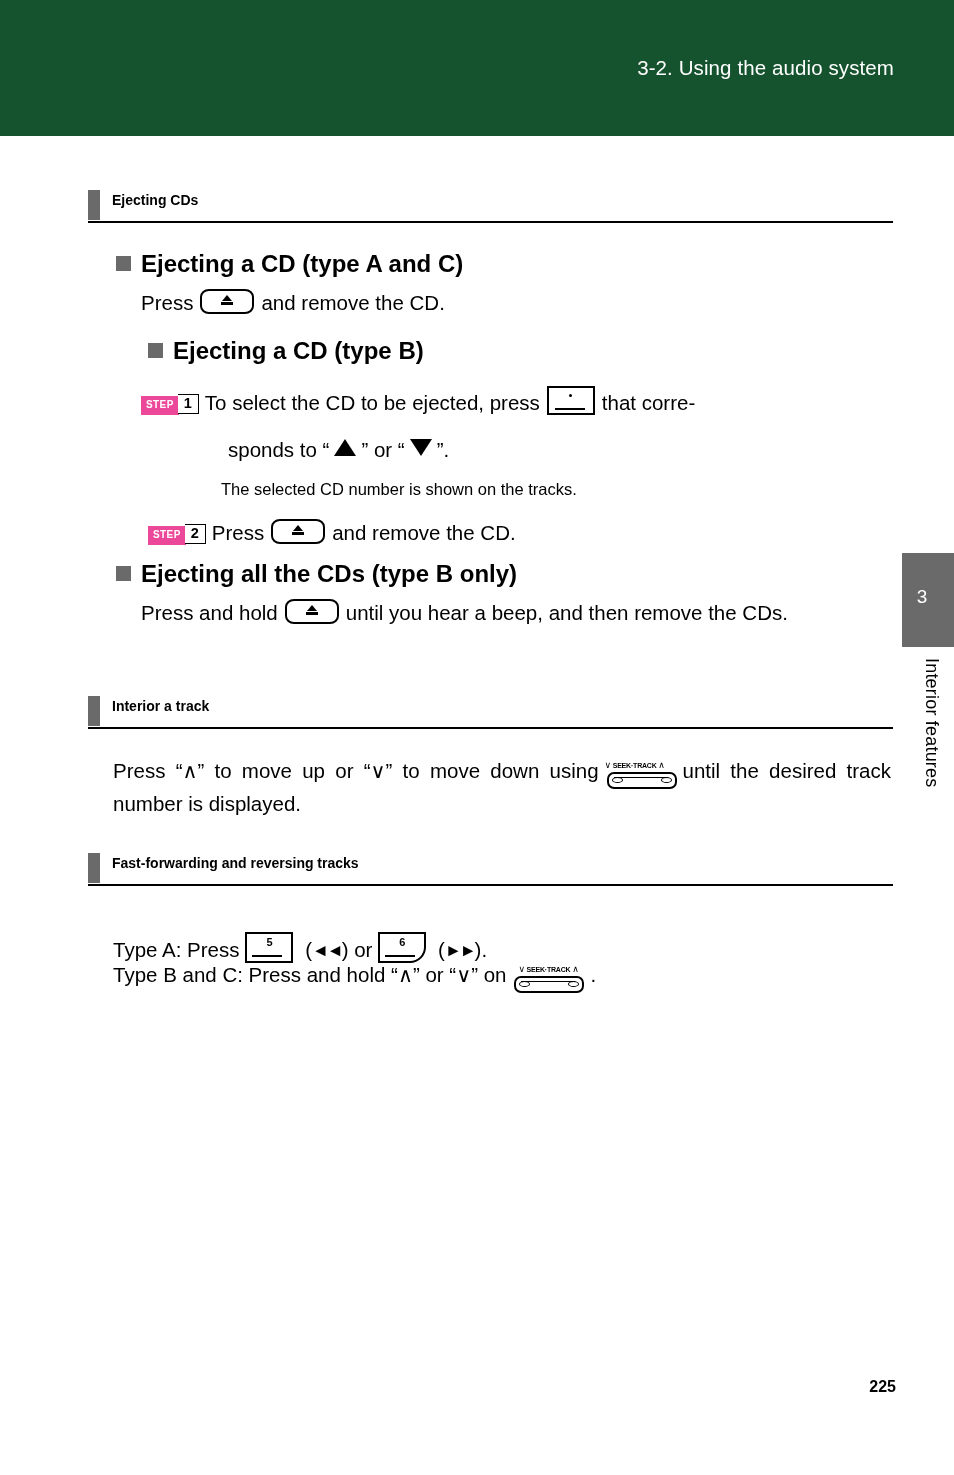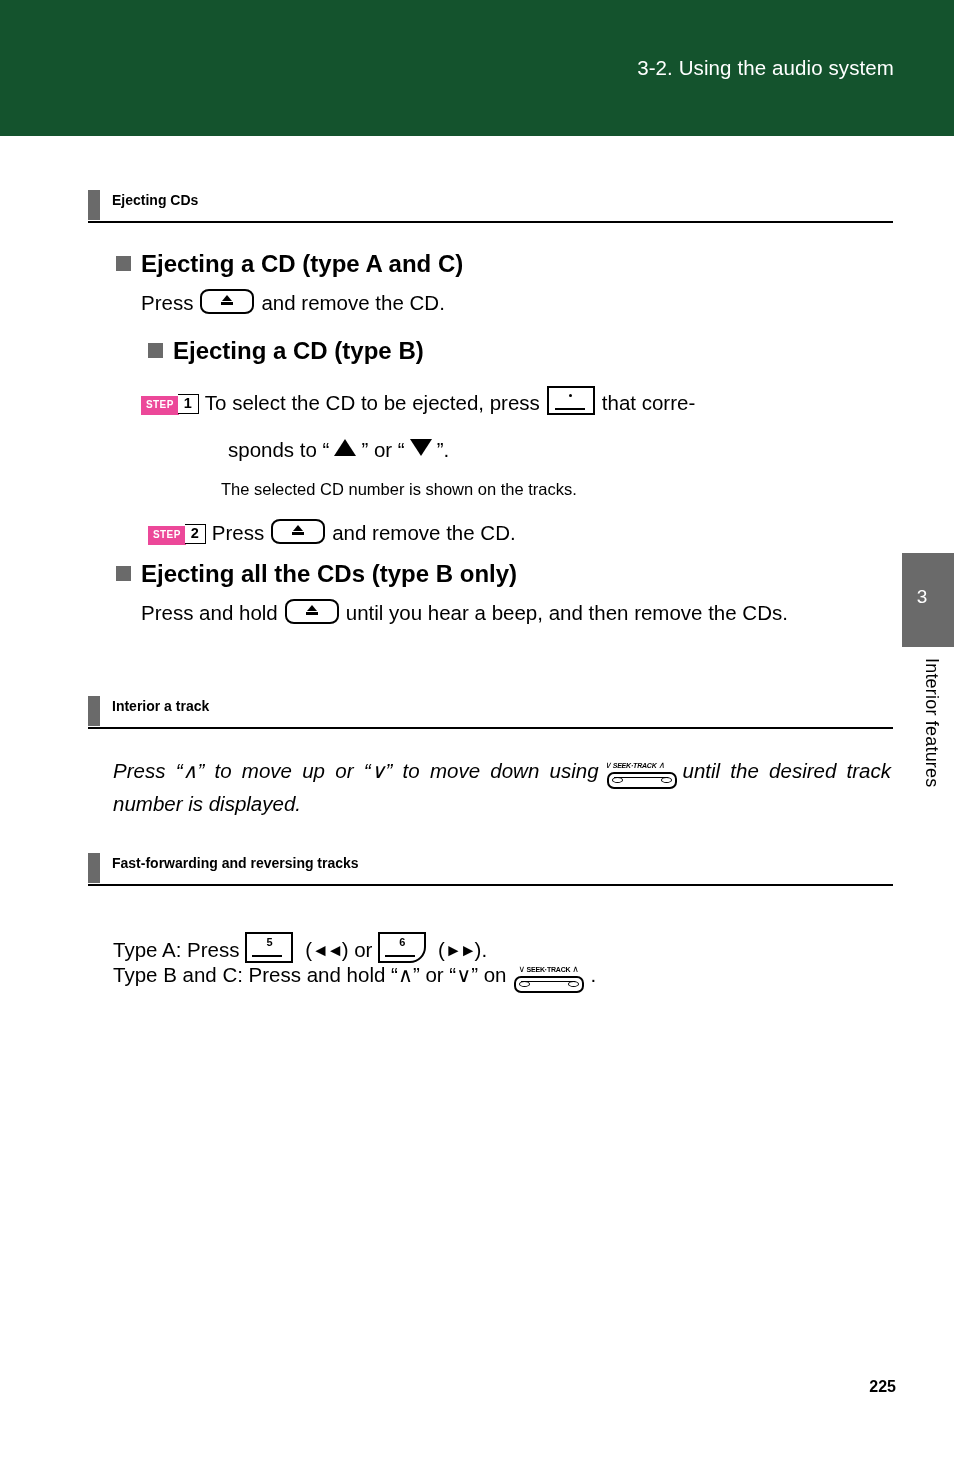--- a/index.html
+++ b/index.html
@@ -303,21 +303,21 @@
 
 <div class="para" style="left:141px; top:596px; width:750px;">
   <span>Press and hold</span><span class="btn-eject"><span class="tri"></span><span class="bar"></span></span><span>until you hear a beep, and then remove the CDs.</span>
 </div>
 
 <div class="section" style="top:696px;">
   <div class="tab"></div>
   <div class="stitle">Interior a track</div>
 </div>
 
-<div class="para justify" style="left:113px; top:754px; width:778px;font-style:italic;">
+<div class="para justify" style="left:113px; top:754px; width:778px;">
   <span>Press “∧” to move up or “∨” to move down using</span><span class="btn-seek"><span class="cap"><span class="ch">∨</span> <span>SEEK·TRACK</span> <span class="ch">∧</span></span><span class="body">
         <span class="e1"></span>
         <span class="e2"></span>
       </span></span><span>until the desired track number is displayed.</span>
 </div>
 
 <div class="section" style="top:853px;">
   <div class="tab"></div>
   <div class="stitle">Fast-forwarding and reversing tracks</div>
 </div>

